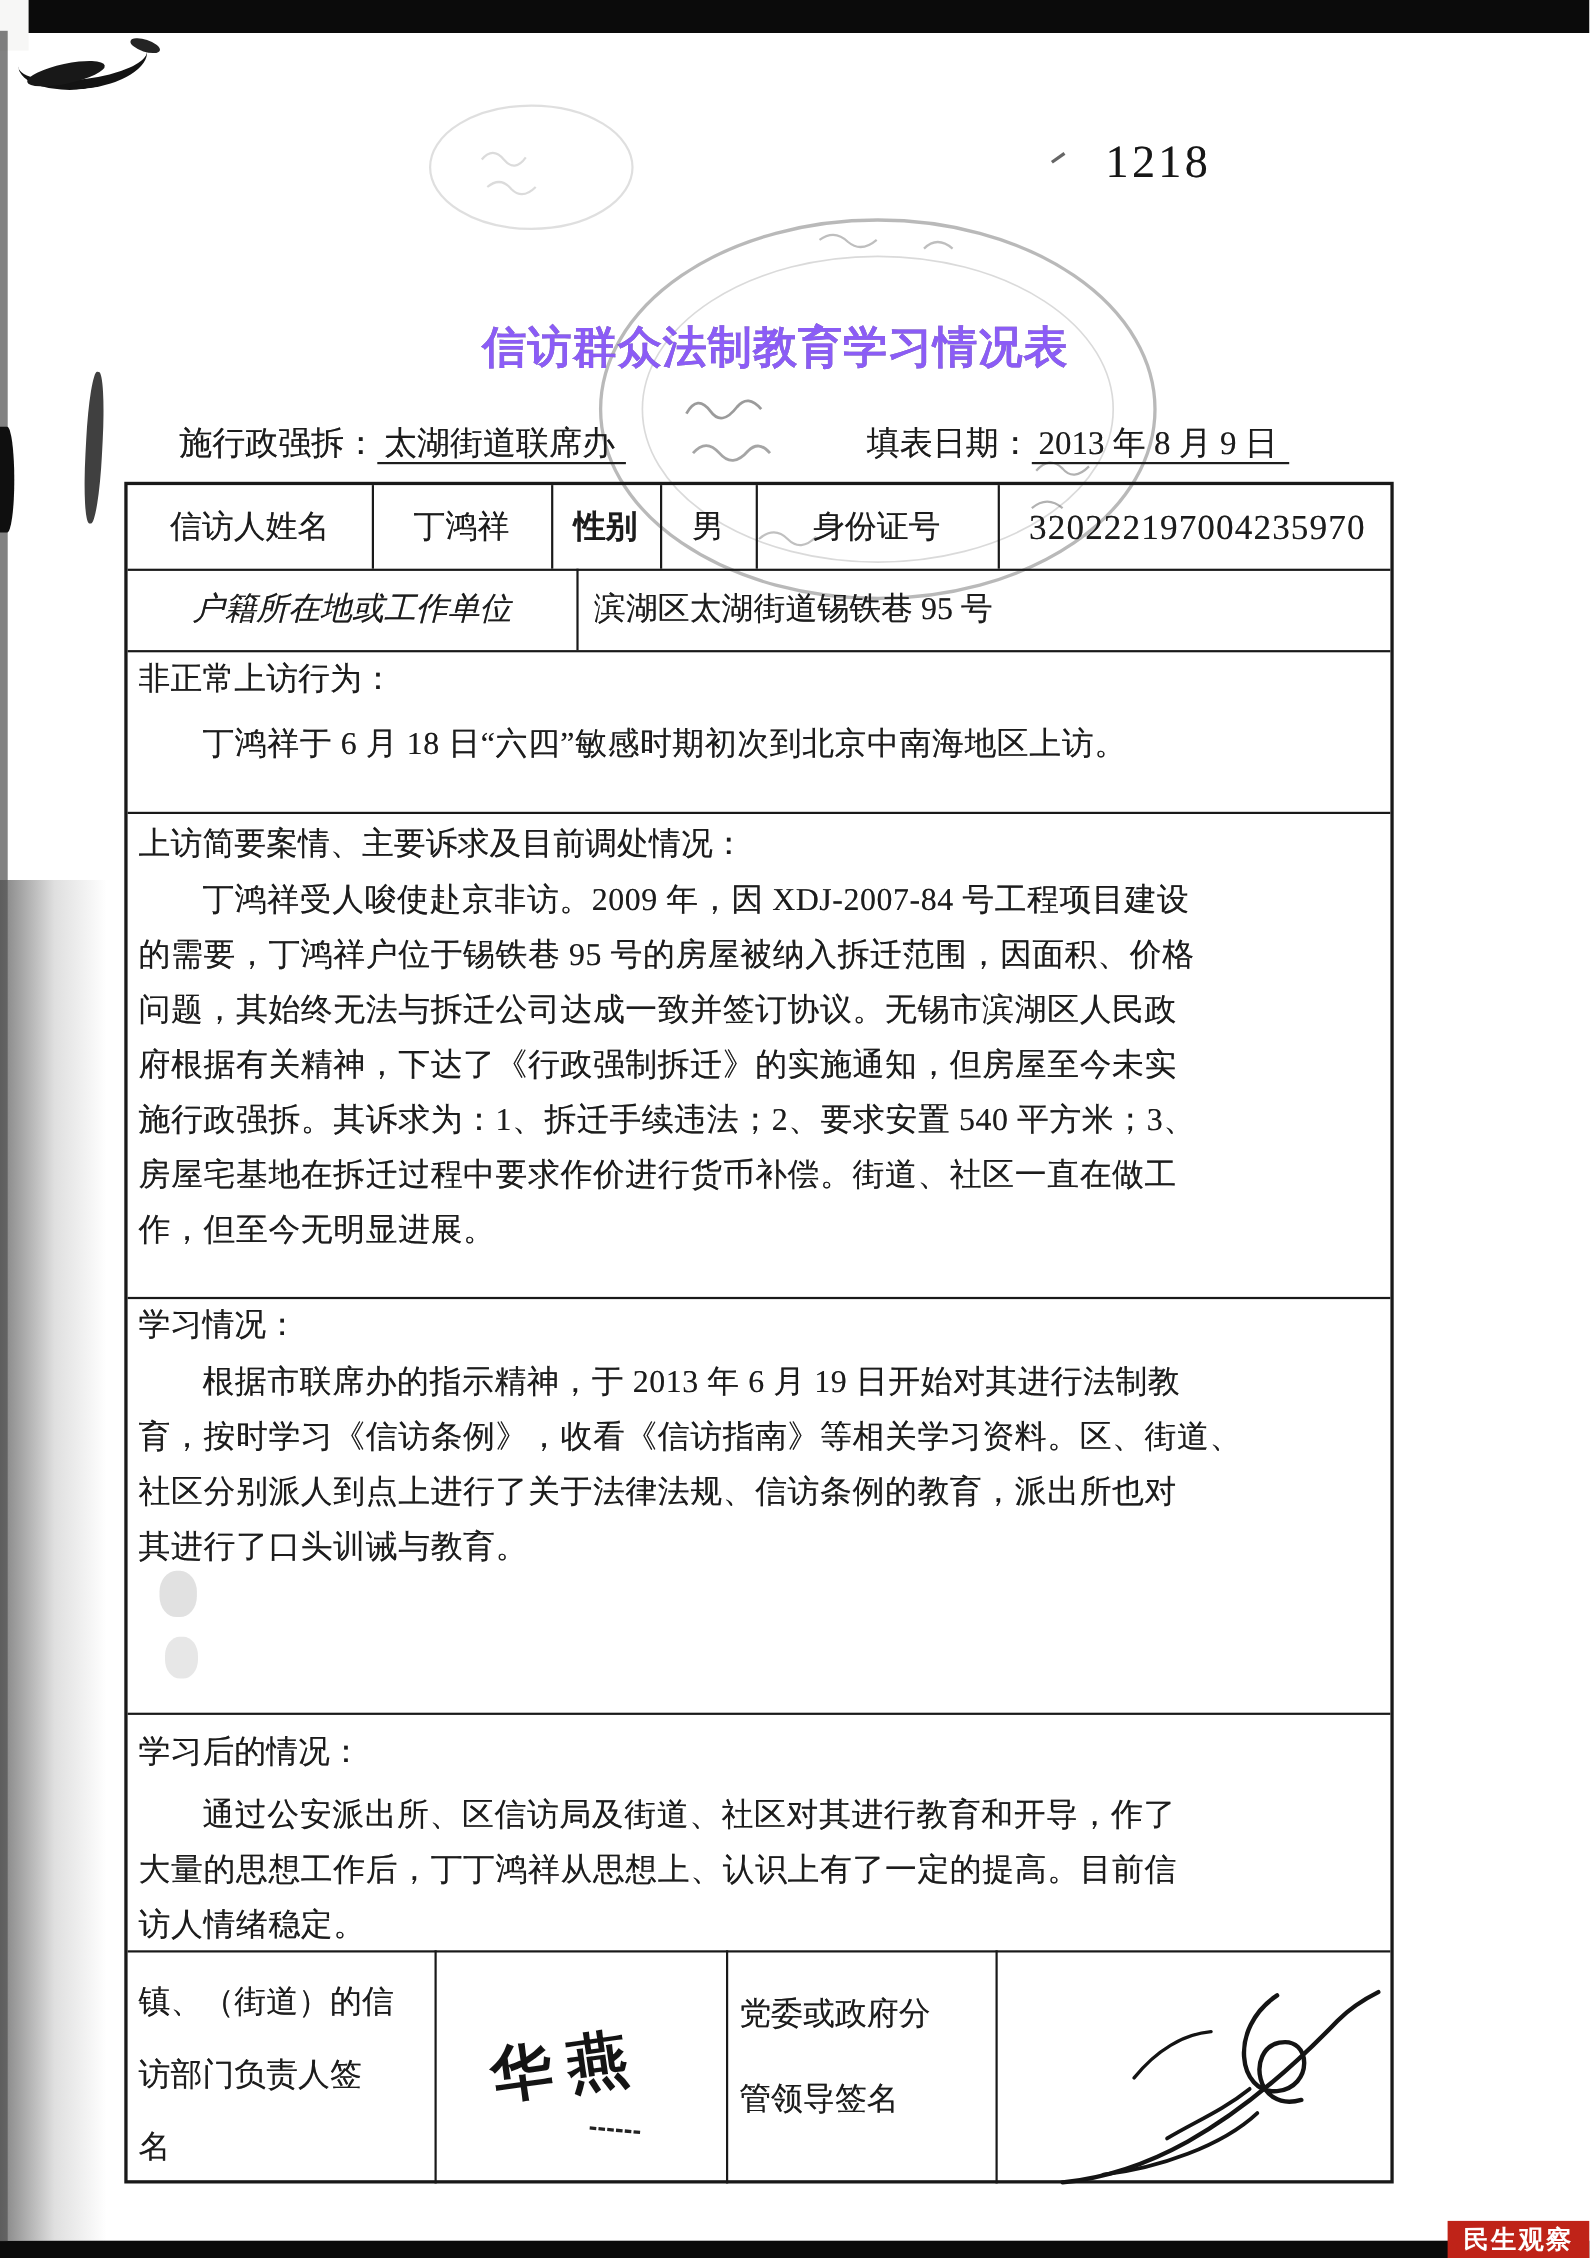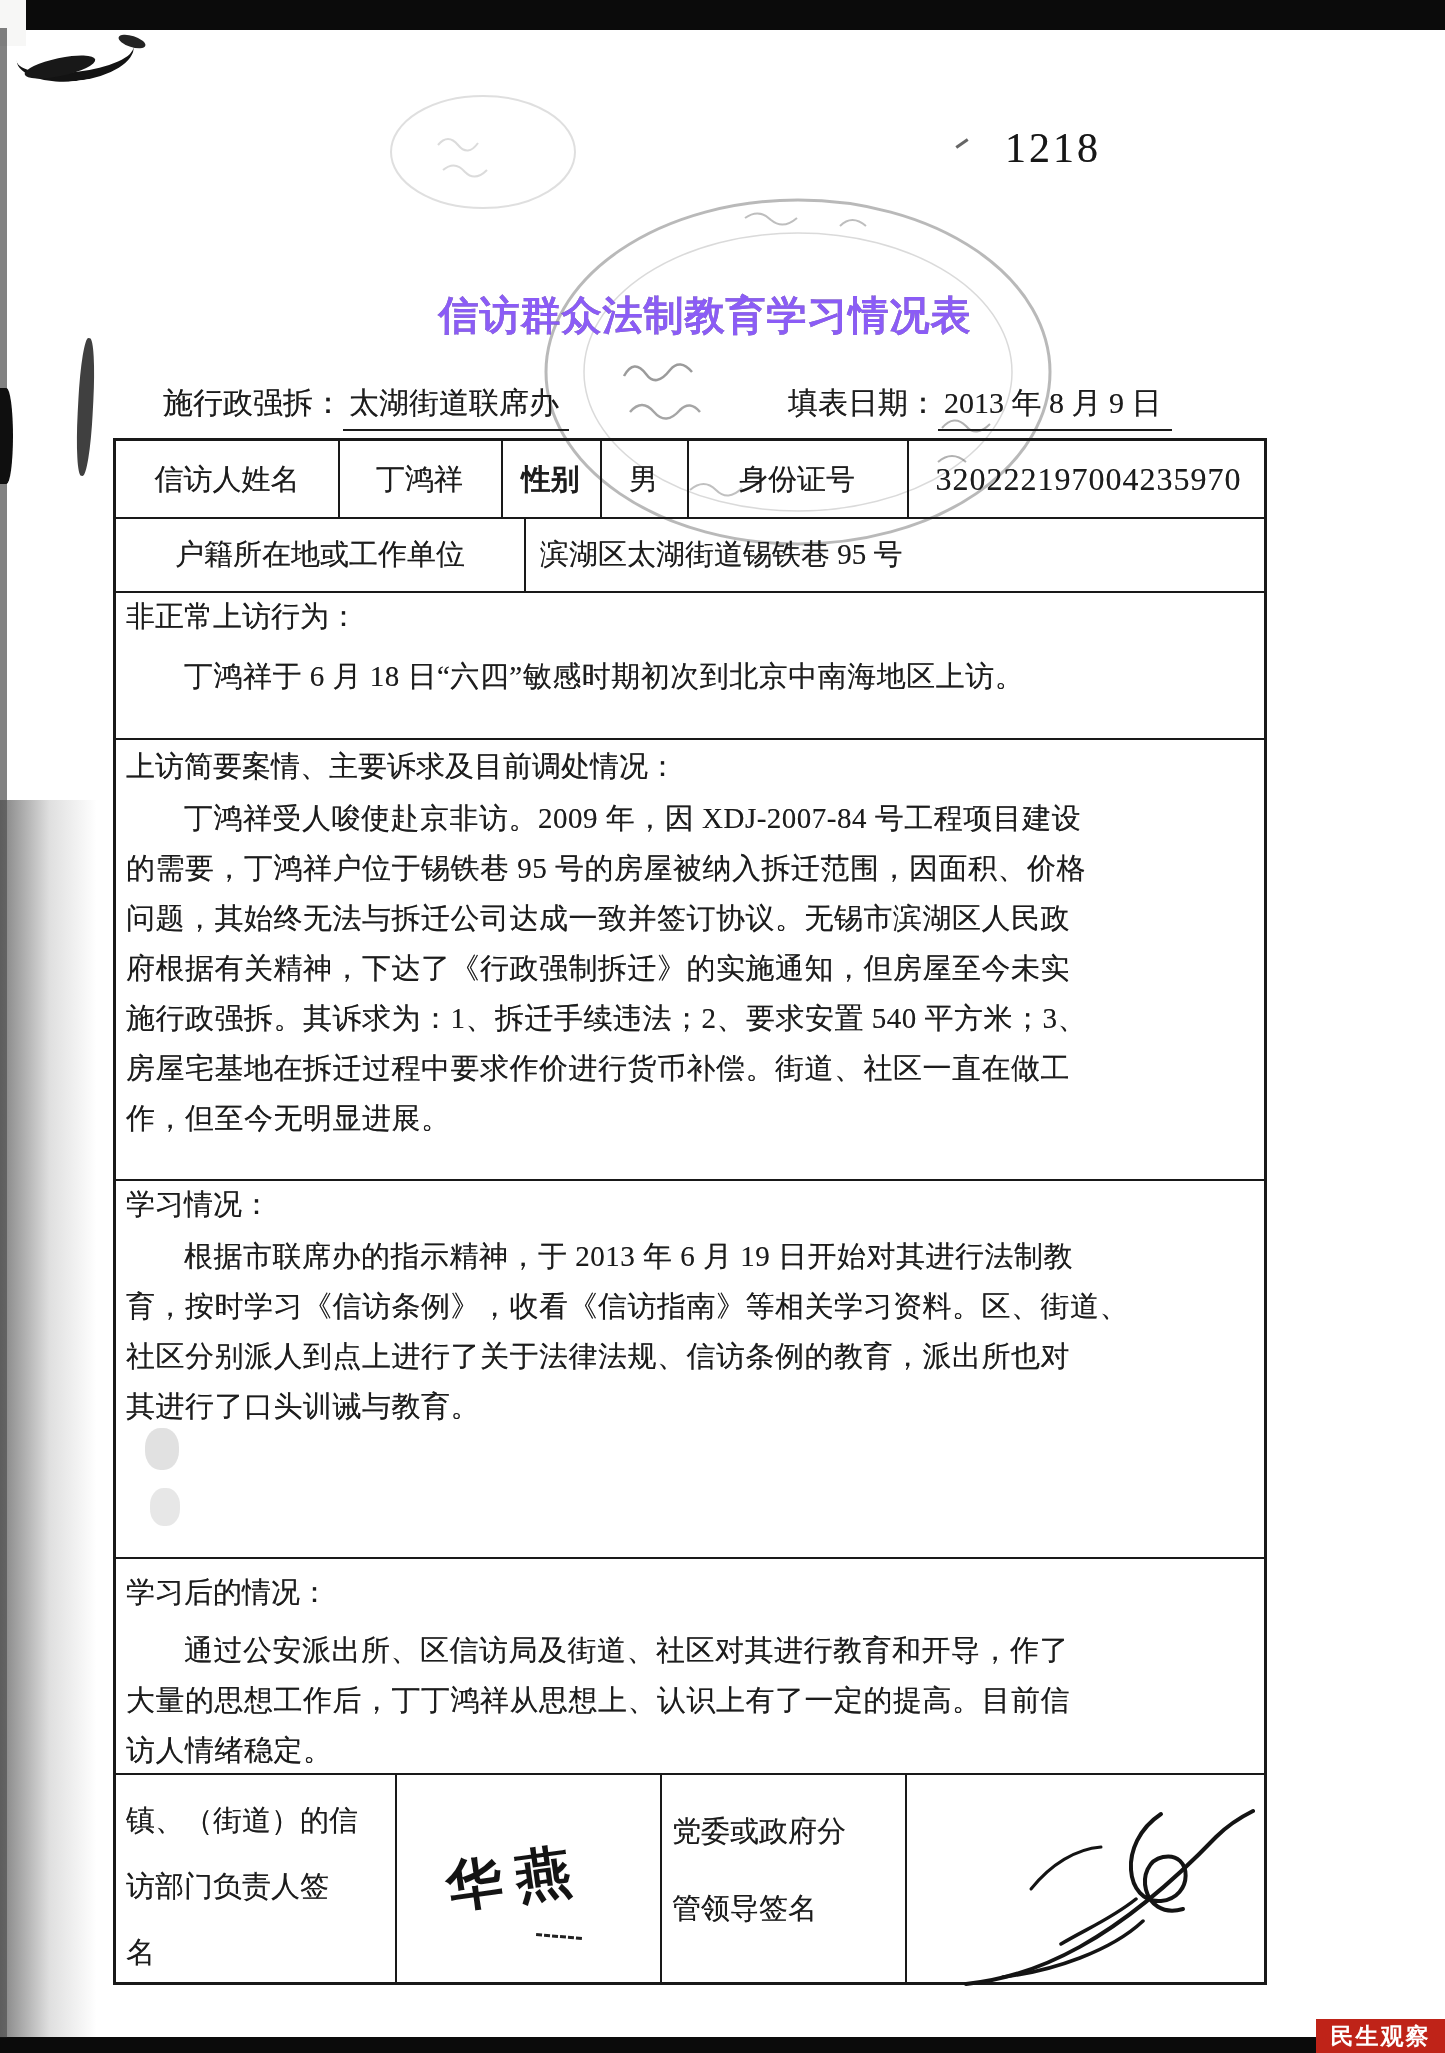--- a/index.html
+++ b/index.html
@@ -28,21 +28,21 @@
   .ink-tick{left:955px;top:142px;width:14px;height:3px;background:#666;transform:rotate(-35deg);}
 
   .page-number{left:1005px;top:124px;font-size:42px;letter-spacing:3px;color:#171717;}
 
   .doc-title{left:400px;top:288px;width:610px;text-align:center;font-size:40px;font-weight:700;
              letter-spacing:1px;color:#8b5cf6;}
 
   .meta{top:383px;font-size:30px;white-space:nowrap;}
   .meta-unit{left:163px;}
   .meta-date{left:788px;}
-  .uline{border-bottom:2px solid #1d1d1d;padding:0 10px 10px 6px;}
+  .uline{border-bottom:2px solid #1d1d1d;padding:0 10px 0 6px;}
 
   
   .form-table{left:113px;top:438px;width:1154px;height:1547px;border:3px solid #191919;box-sizing:border-box;}
   .hline{left:0;width:1148px;height:2px;background:#191919;}
   .vline{width:2px;background:#191919;}
   .cell{font-size:29px;white-space:nowrap;overflow:visible;}
   .center{text-align:center;}
   .r1{top:0;height:76px;line-height:76px;}
   .r2{top:76px;height:74px;line-height:74px;}
   .idnum{font-size:32px;letter-spacing:1px;}
@@ -122,21 +122,21 @@
   <div class="abs vline" style="left:544px;top:1332px;height:212px;"></div>
   <div class="abs vline" style="left:789px;top:1332px;height:212px;"></div>
 
   <div class="abs cell center r1 soft" style="left:0;width:222px;">信访人姓名</div>
   <div class="abs cell center r1 soft" style="left:222px;width:163px;">丁鸿祥</div>
   <div class="abs cell center r1 soft" style="left:385px;width:99px;font-weight:bold;">性别</div>
   <div class="abs cell center r1 soft" style="left:484px;width:87px;">男</div>
   <div class="abs cell center r1 soft" style="left:571px;width:220px;">身份证号</div>
   <div class="abs cell center r1 idnum soft" style="left:791px;width:363px;">320222197004235970</div>
 
-  <div class="abs cell center r2 soft" style="left:0;width:408px;">户籍所在地或工作单位</div>
+  <div class="abs cell center r2 soft" style="left:0;width:408px;font-style:italic;">户籍所在地或工作单位</div>
   <div class="abs cell r2 soft" style="left:424px;width:720px;">滨湖区太湖街道锡铁巷 95 号</div>
 
   <div class="abs sec-header soft" style="left:10px;top:156px;">非正常上访行为：</div>
   <div class="abs sec-lines indent soft" style="left:10px;top:210px;width:1130px;">丁鸿祥于 6 月 18 日“六四”敏感时期初次到北京中南海地区上访。</div>
 
   <div class="abs sec-header soft" style="left:10px;top:306px;">上访简要案情、主要诉求及目前调处情况：</div>
   <div class="abs sec-lines soft" style="left:10px;top:352px;width:1138px;">
     <div class="indent">丁鸿祥受人唆使赴京非访。2009 年，因 XDJ-2007-84 号工程项目建设</div>
     <div>的需要，丁鸿祥户位于锡铁巷 95 号的房屋被纳入拆迁范围，因面积、价格</div>
     <div>问题，其始终无法与拆迁公司达成一致并签订协议。无锡市滨湖区人民政</div>

